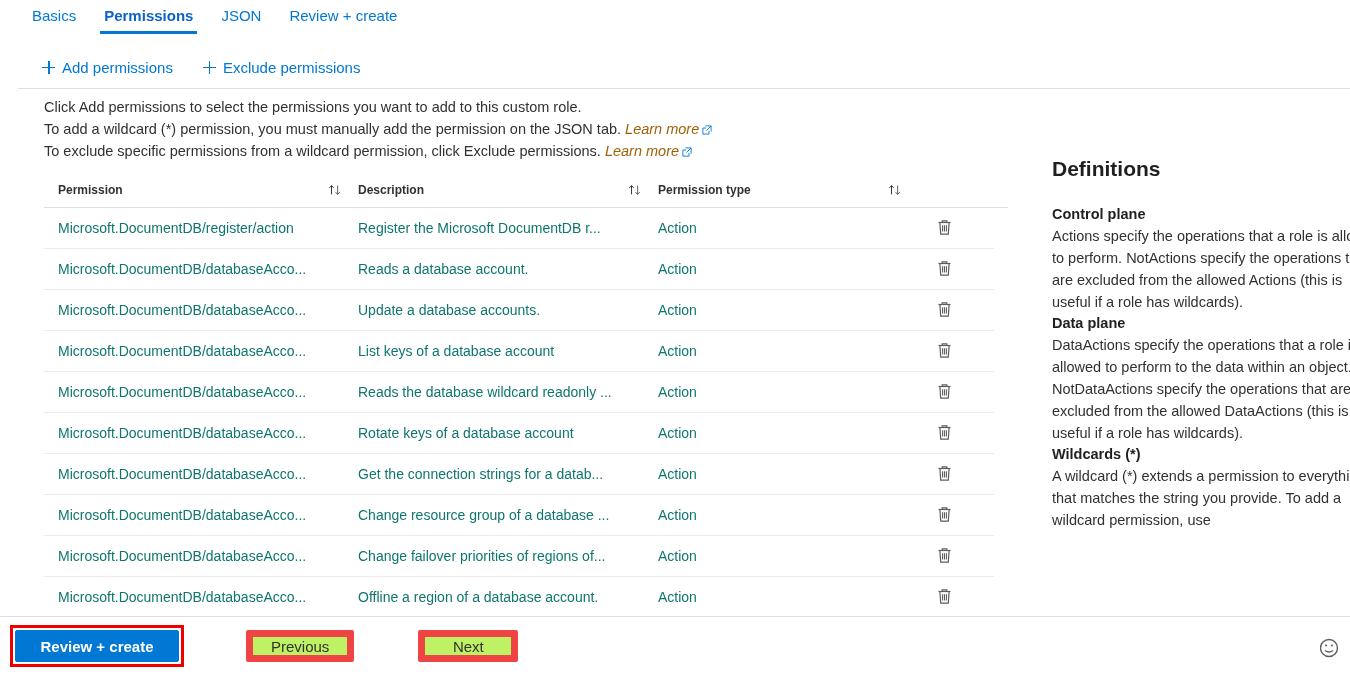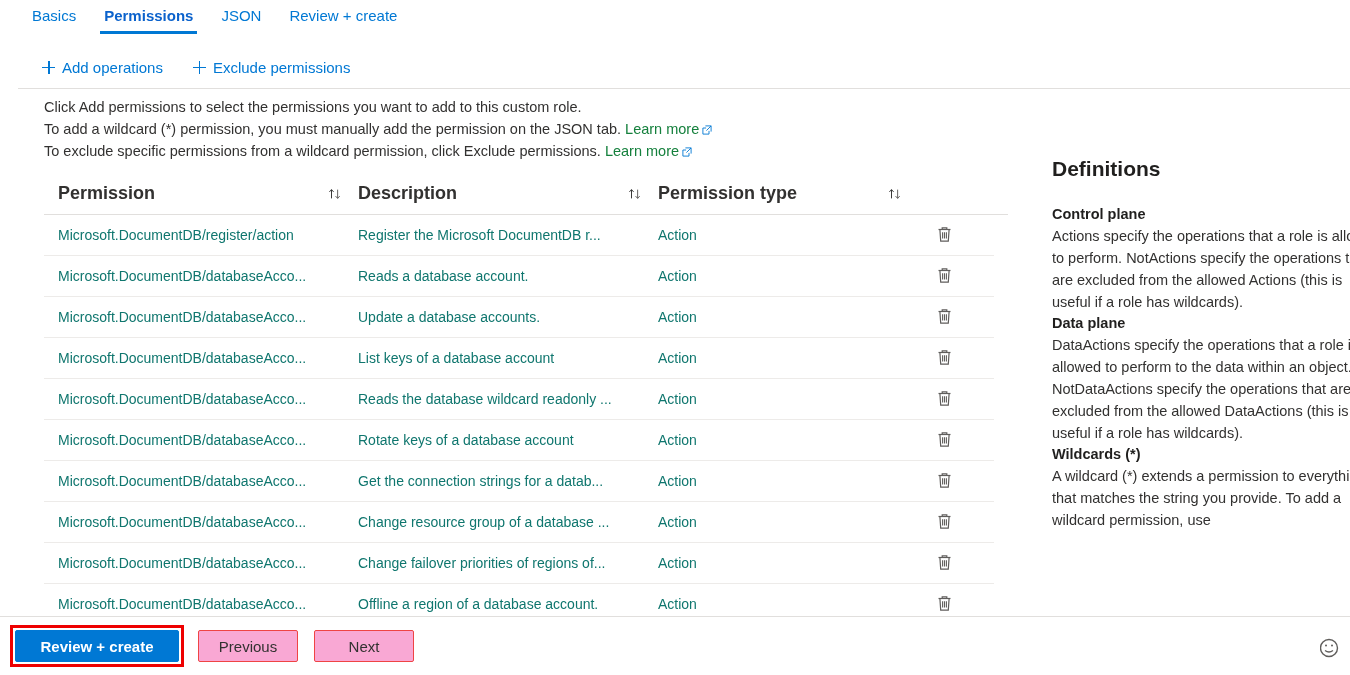--- a/index.html
+++ b/index.html
@@ -111,44 +111,45 @@
     left: 44px;
     width: 950px;
   }
   .intro {
     font-size: 14.5px;
     line-height: 22px;
     color: #323130;
   }
   .intro div { white-space: nowrap; }
   a.link {
-    color: #15803d;
+    color: #a16207;
     text-decoration: none;
     cursor: pointer;
+    font-style: italic;
   }
   .ext-icon {
     display: inline-block;
     width: 10px;
     height: 10px;
     position: relative;
     margin-left: 3px;
     vertical-align: -1px;
   }
   .ext-icon svg { display: block; }
 
   
   .ptable {
     margin-top: 17px;
     width: 950px;
     border-collapse: collapse;
     table-layout: fixed;
   }
   .ptable th {
     text-align: left;
-    font-size: 18px;
+    font-size: 12px;
     font-weight: bold;
     color: #323130;
     padding: 4px 0 10px 0;
     border-bottom: 1px solid #e1dfdd;
     vertical-align: bottom;
   }
   .th-inner {
     display: flex;
     align-items: center;
     justify-content: space-between;
@@ -266,24 +267,25 @@
     white-space: nowrap;
   }
   .btn-primary {
     background: #0078d4;
     color: #ffffff;
     border: 1px solid #0078d4;
     font-weight: bold;
     min-width: 164px;
   }
   .btn-default {
-    background: #f9a8d4;
+    background: #bef264;
     color: #323130;
-    border: 1px solid #ef4444;
+    border: 7px solid #ef4444;
     min-width: 100px;
+    margin-left: 48px;
   }
   .highlight-box {
     border: 3px solid #ee0000;
     padding: 2px;
     display: inline-block;
     line-height: 0;
     margin-right: 14px;
   }
   .footer .btn-default { margin-right: 16px; }
 
@@ -306,21 +308,21 @@
   <div class="tabstrip">
     <div class="tab">Basics</div>
     <div class="tab active">Permissions</div>
     <div class="tab">JSON</div>
     <div class="tab">Review + create</div>
   </div>
 
   <div class="commandbar">
     <div class="cmd">
       <span class="plus-icon"></span>
-      <span>Add operations</span>
+      <span>Add permissions</span>
     </div>
     <div class="cmd">
       <span class="plus-icon"></span>
       <span>Exclude permissions</span>
     </div>
   </div>
   <div class="cmdbar-rule"></div>
 
   <div class="content">
 

